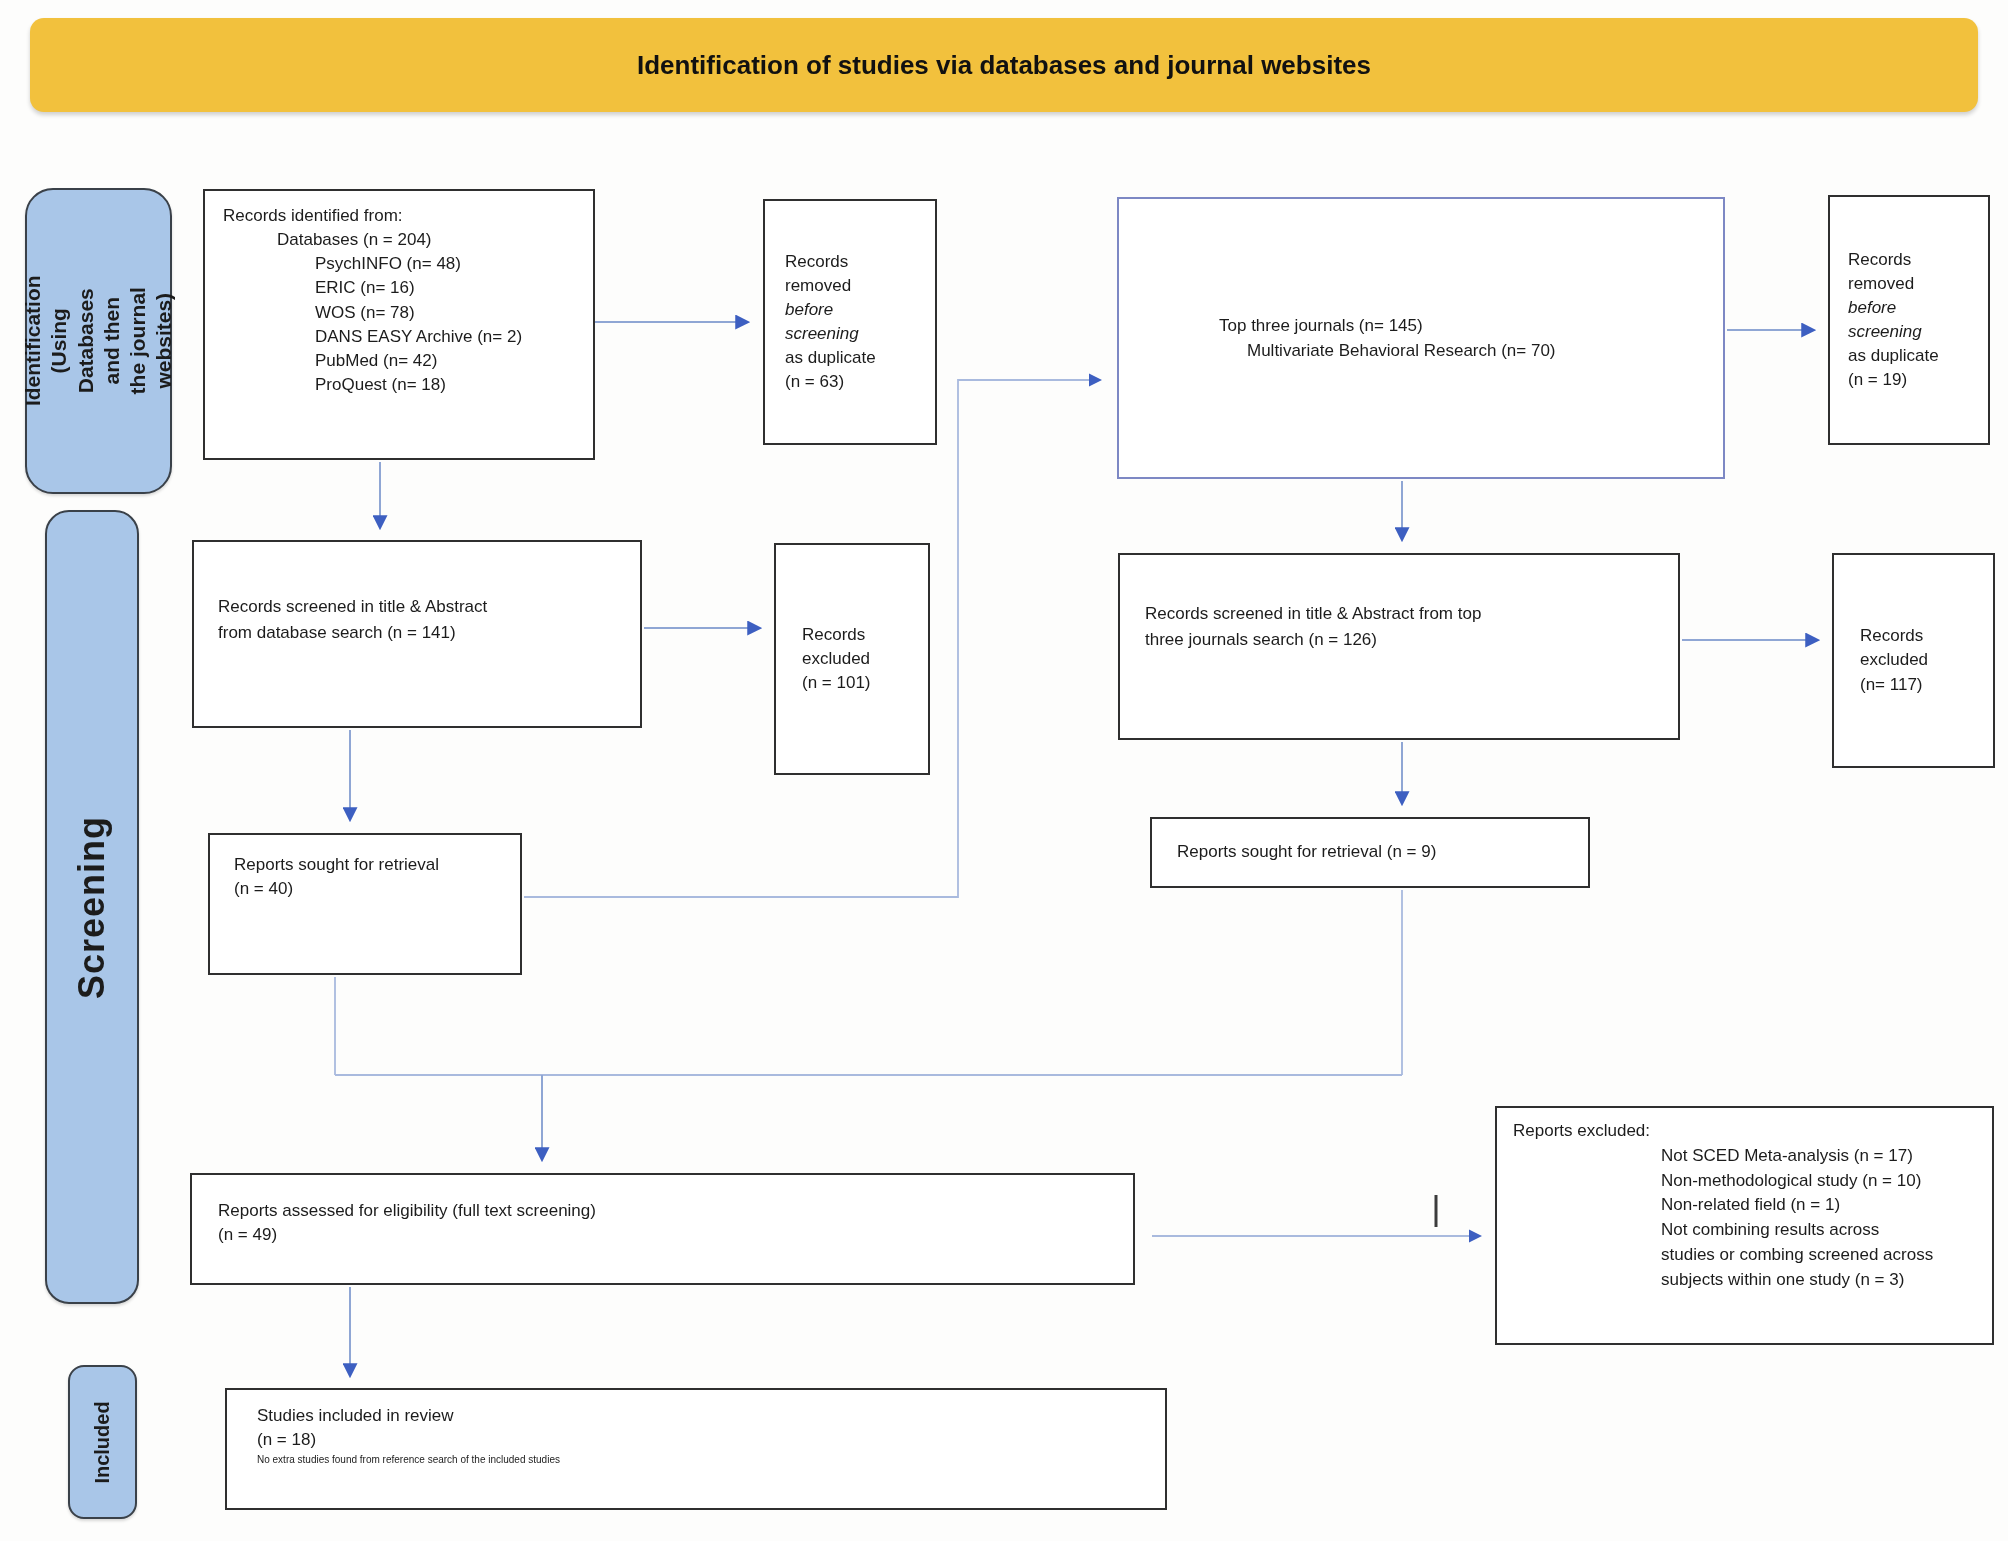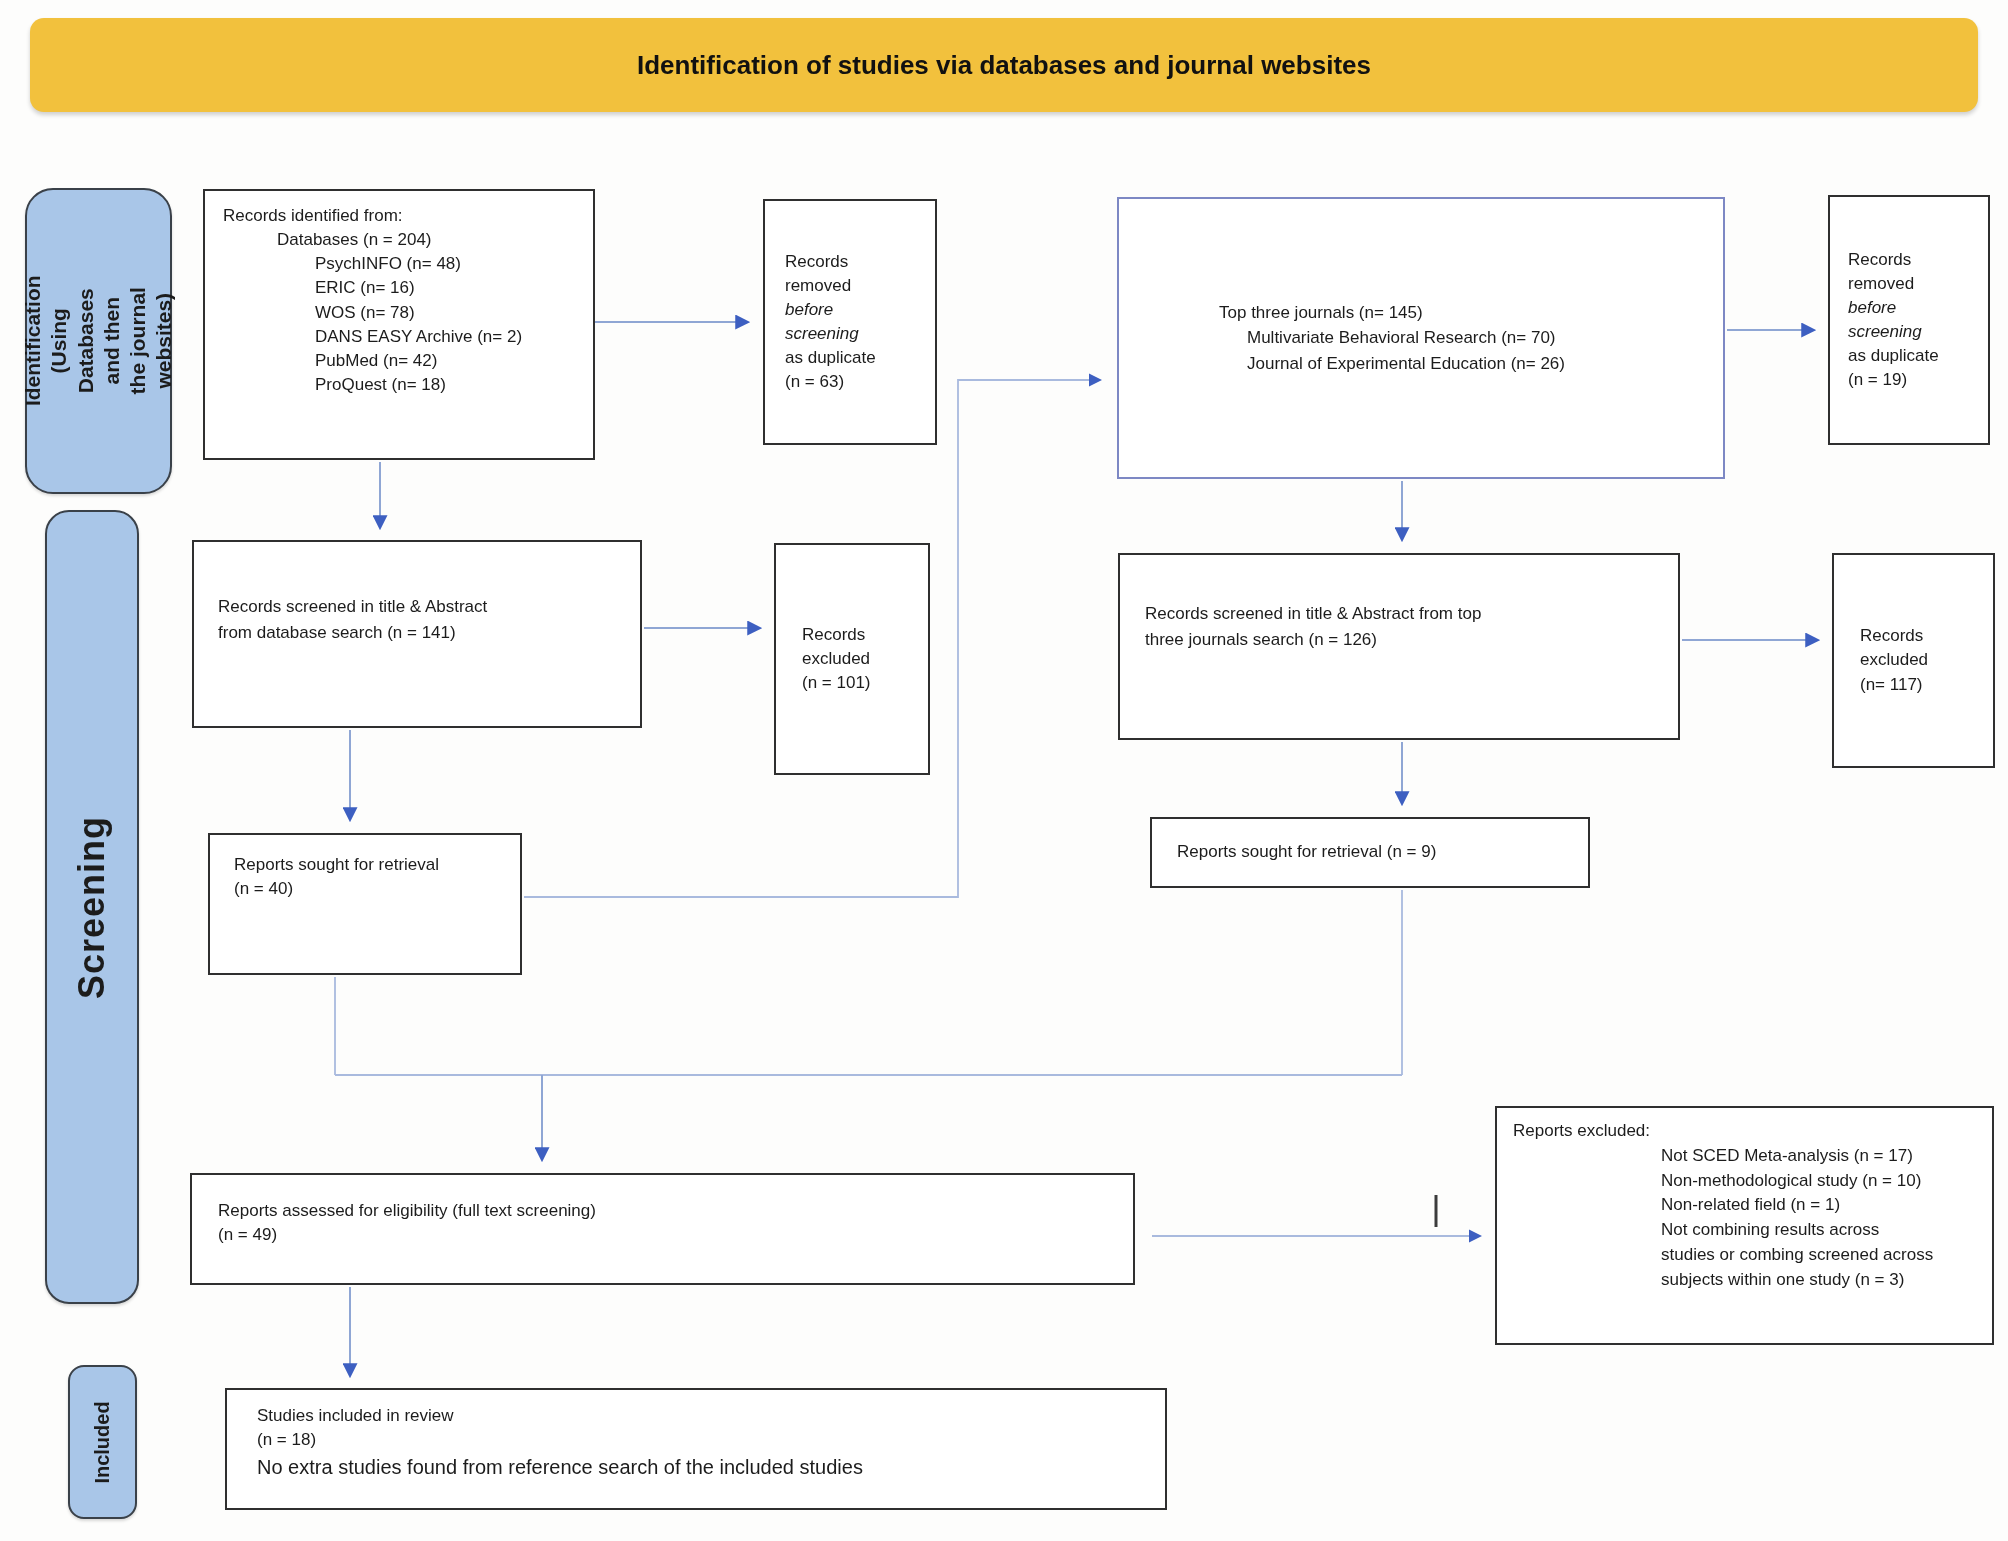--- a/index.html
+++ b/index.html
@@ -57,21 +57,21 @@
     background:#ffffff;
     border:2px solid var(--box-border);
     font-size:17px;
     line-height:1.42;
     box-sizing:border-box;
   }
   .bx .line{white-space:nowrap;}
   .bx .ind1{padding-left:54px;}
   .bx .ind2{padding-left:92px;}
   .bx .em{font-style:italic;}
-  .bx .small{font-size:20px;line-height:1.5;}
+  .bx .small{font-size:10px;line-height:1.5;}
   .flexcenter{display:flex;flex-direction:column;justify-content:center;}
 
   #box-records-identified{left:203px;top:189px;width:392px;height:271px;padding:13px 6px 0 18px;}
   #box-dup-db{left:763px;top:199px;width:174px;height:246px;padding-left:20px;}
   #box-top-journals{left:1117px;top:197px;width:608px;height:282px;padding-left:100px;border-color:var(--journal-box-border);line-height:1.5;}
   #box-top-journals .ind1{padding-left:28px;}
   #box-dup-journals{left:1828px;top:195px;width:162px;height:250px;padding-left:18px;}
   #box-screened-db{left:192px;top:540px;width:450px;height:188px;padding:52px 14px 0 24px;line-height:1.5;}
   #box-excluded-db{left:774px;top:543px;width:156px;height:232px;padding-left:26px;}
   #box-screened-journals{left:1118px;top:553px;width:562px;height:187px;padding:46px 6px 0 25px;line-height:1.5;}
@@ -147,21 +147,20 @@
       <div class="line">Records</div>
       <div class="line">removed</div>
       <div class="line em">before</div>
       <div class="line em">screening</div>
       <div class="line">as duplicate</div>
       <div class="line">(n = 63)</div>
     </div>
   <div class="bx flexcenter" id="box-top-journals">
       <div class="line">Top three journals (n= 145)</div>
       <div class="line ind1">Multivariate Behavioral Research (n= 70)</div>
-      <div class="line ind1">Journal of Experimental Education (n= 26)</div>
     </div>
   <div class="bx flexcenter" id="box-dup-journals">
       <div class="line">Records</div>
       <div class="line">removed</div>
       <div class="line em">before</div>
       <div class="line em">screening</div>
       <div class="line">as duplicate</div>
       <div class="line">(n = 19)</div>
     </div>
   <div class="bx" id="box-screened-db">

